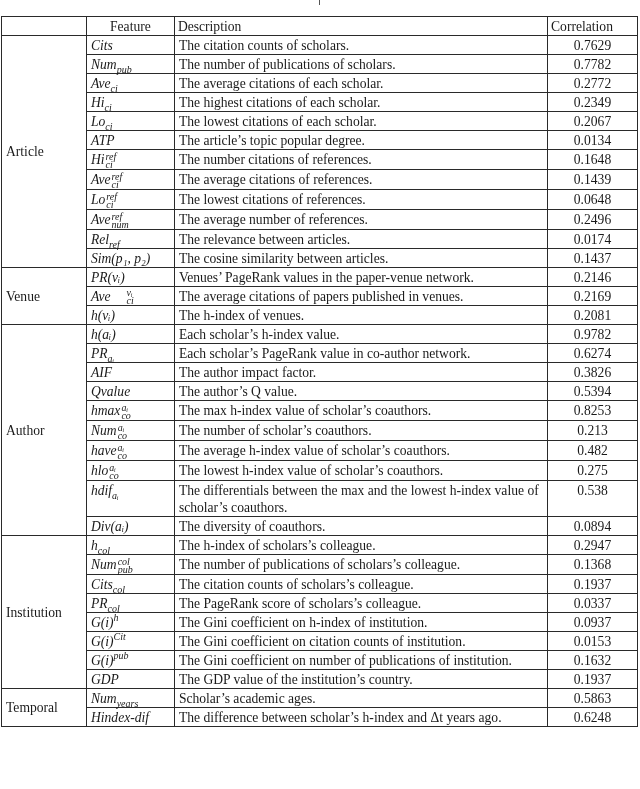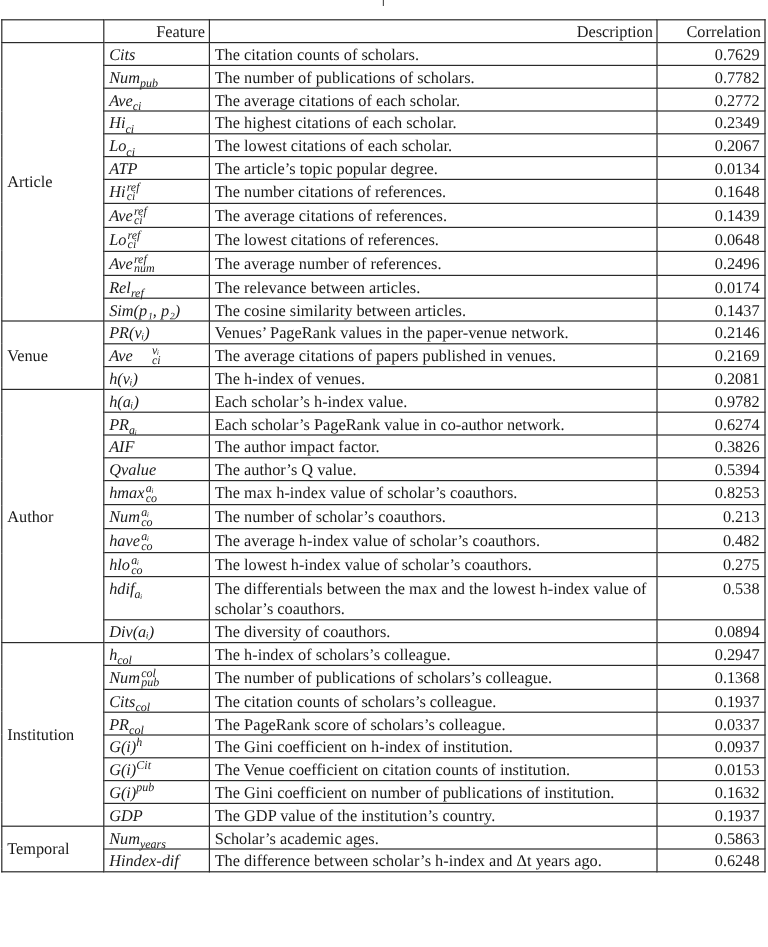--- a/index.html
+++ b/index.html
@@ -2,26 +2,26 @@
 <html><head>
 <meta charset="utf-8">
 <style>
   html, body { margin:0; padding:0; background:#ffffff; }
   body { width:640px; height:789px; position:relative; overflow:hidden;
          font-family:"Liberation Serif","DejaVu Serif",serif; color:#1a1a1a; }
   .tick { position:absolute; left:319px; top:0; width:1px; height:5px; background:#555; }
   table { position:absolute; left:1px; top:16px; width:637px; border-collapse:collapse;
           font-size:13.6px; line-height:17px; }
   td, th { border:1.3px solid #2a2a2a; padding:1px 4px 0 4px; vertical-align:top; font-weight:normal; }
-  th { text-align:right; padding:1px 3px 0 3px; }
-  th.feat-h { text-align:right; }
+  th { text-align:left; padding:1px 3px 0 3px; }
+  th.feat-h { text-align:center; }
   col.c1 { width:85px; } col.c2 { width:88px; } col.c3 { width:374px; } col.c4 { width:90px; }
   td.group { text-align:left; vertical-align:middle; }
   td.feat { font-style:italic; white-space:nowrap; }
-  td.corr { text-align:right; }
+  td.corr { text-align:center; }
   td.desc { }
   .feat sub, .feat sup { font-size:10px; line-height:0; }
 </style>
 </head>
 <body>
 
 <div class="tick"></div>
 
 <table>
   <colgroup>
@@ -218,21 +218,21 @@
         <td class="desc">The PageRank score of scholars’s colleague.</td>
         <td class="corr">0.0337</td>
       </tr>
       <tr>
         <td class="feat"><span>G(i)</span><sup>h</sup></td>
         <td class="desc">The Gini coefficient on h-index of institution.</td>
         <td class="corr">0.0937</td>
       </tr>
       <tr>
         <td class="feat"><span>G(i)</span><sup>Cit</sup></td>
-        <td class="desc">The Venue coefficient on citation counts of institution.</td>
+        <td class="desc">The Gini coefficient on citation counts of institution.</td>
         <td class="corr">0.0153</td>
       </tr>
       <tr>
         <td class="feat"><span>G(i)</span><sup>pub</sup></td>
         <td class="desc">The Gini coefficient on number of publications of institution.</td>
         <td class="corr">0.1632</td>
       </tr>
       <tr>
         <td class="feat"><span>GDP</span></td>
         <td class="desc">The GDP value of the institution’s country.</td>

